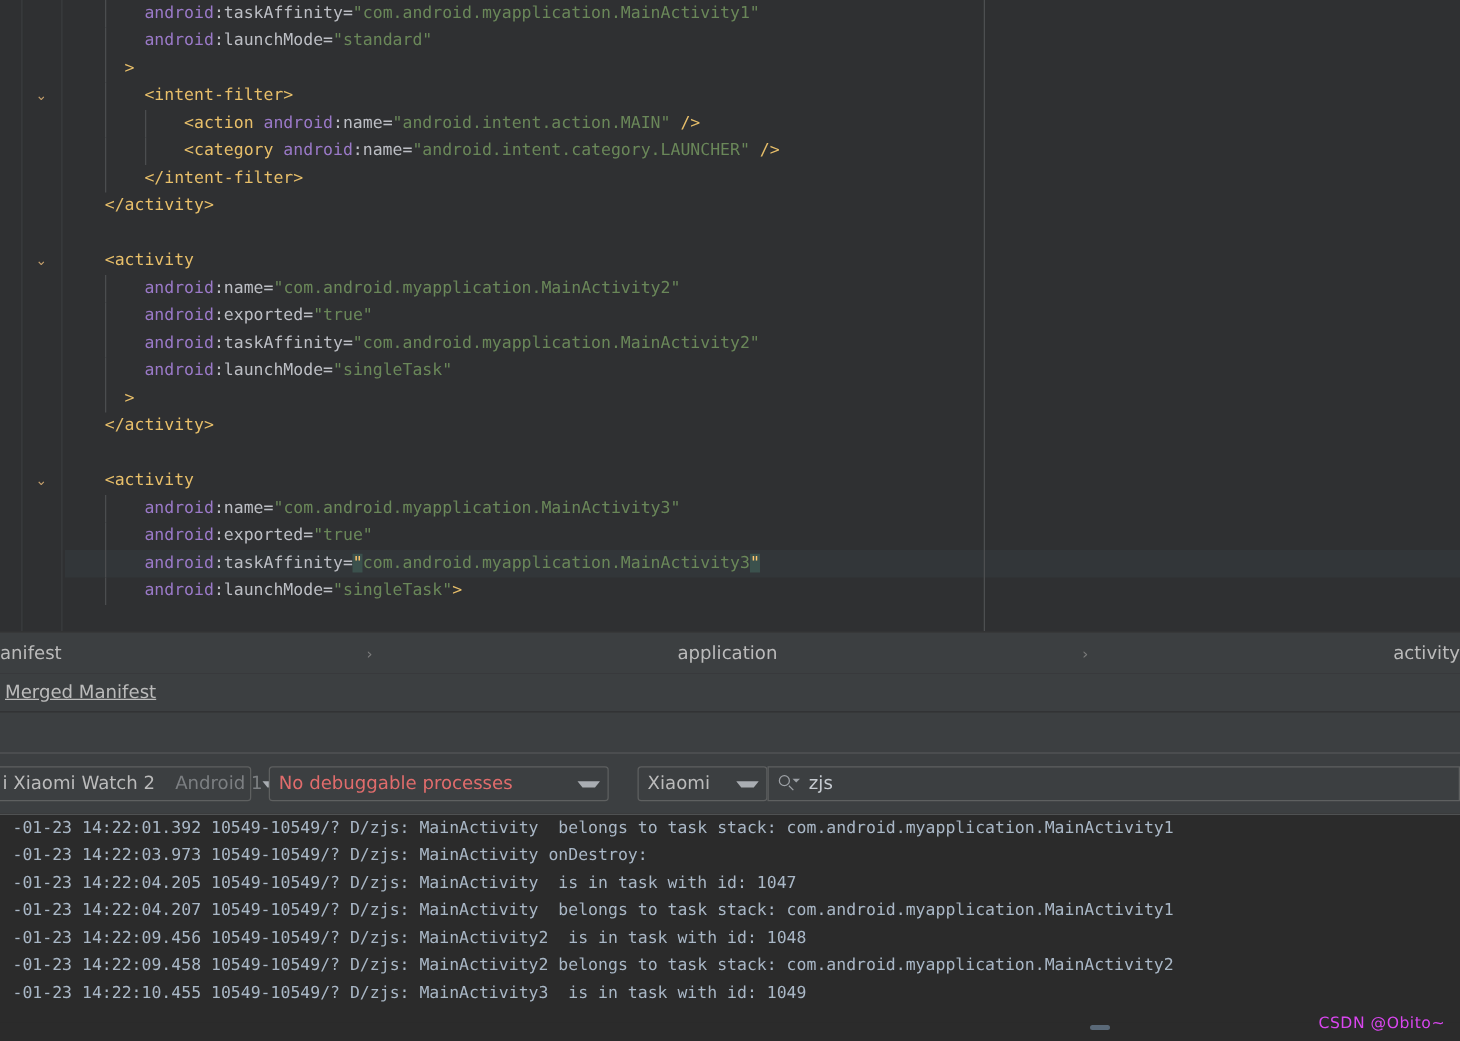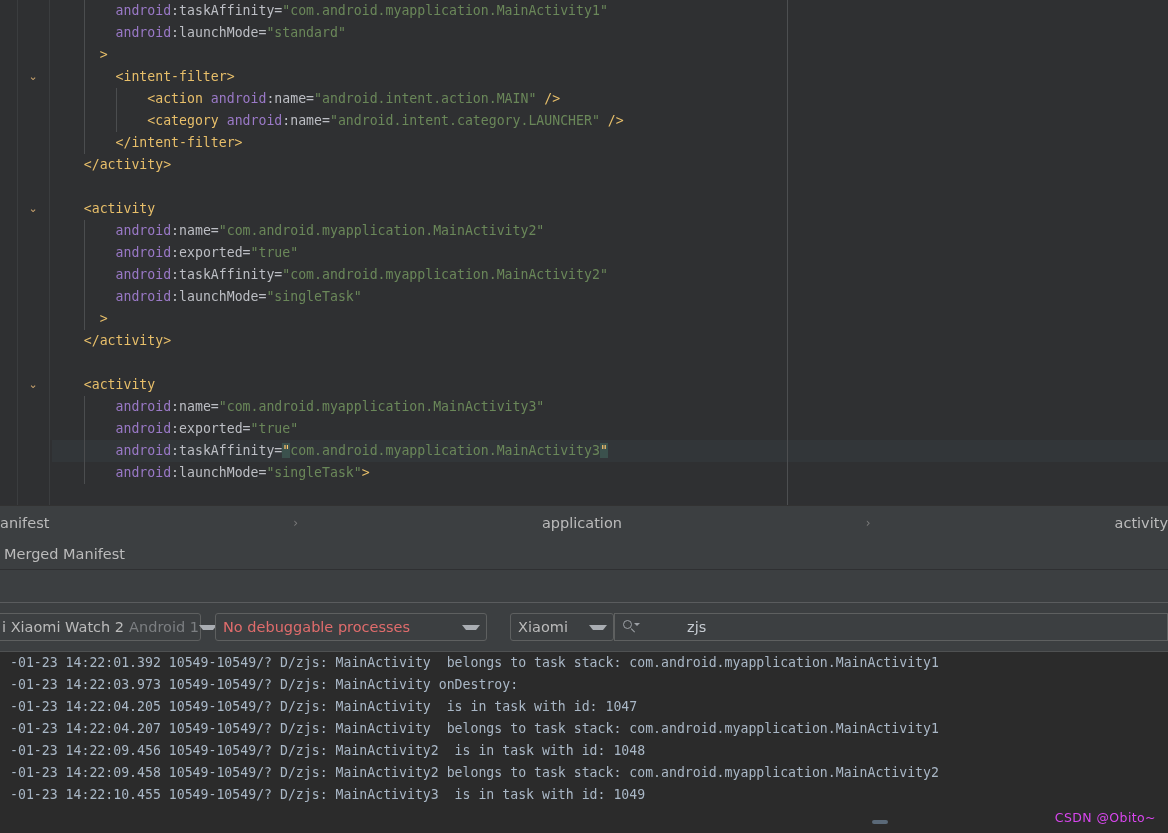--- a/index.html
+++ b/index.html
@@ -69,21 +69,21 @@
   .crumb-sep { color: #7a7a7a; padding: 0 8px; font-size: 12px; }
 
   
   .manifest-tabbar {
     position: absolute; left: 0; top: 539px; width: 1168px; height: 31px;
     background: #3c3f41;
     display: flex; align-items: center;
     font-size: 14.5px; color: #bbbbbb;
     border-bottom: 1px solid #2f3032;
   }
-  .manifest-tab { padding: 0 4px; }
+  .manifest-tab { padding: 0 4px; text-decoration: underline; }
 
   
   .gap-band {
     position: absolute; left: 0; top: 570px; width: 1168px; height: 33px;
     background: #3c3f41;
     border-bottom: 1px solid #5a5c5e;
   }
 
   
   .logcat-toolbar {
@@ -104,29 +104,29 @@
   }
   .combo .caret {
     margin-left: auto; padding-left: 10px;
     width: 0; height: 0;
     border-left: 4.5px solid transparent;
     border-right: 4.5px solid transparent;
     border-top: 5px solid #a9adb2;
     box-sizing: content-box;
   }
   .combo-device { margin-left: -10px; width: 207px; }
-  .combo-device .sub { color: #7c7f82; margin-left: 5px; }
+  .combo-device .sub { color: #7c7f82; margin-left: 16px; }
   .combo-proc { margin-left: 14px; width: 275px; color: #e06c6c; }
   .combo-proc .lbl { color: #e06c6c; }
   .combo-level { margin-left: 23px; width: 105px; }
   .search-box {
     width: 560px; height: 28px;
     border: 1px solid #5e6060; border-radius: 0;
     background: #3c3f41;
-    display: flex; align-items: center; padding: 0 8px; gap: 40px;
+    display: flex; align-items: center; padding: 0 8px;
   }
   .search-icon { width: 15px; height: 15px; position: relative; margin-right: 9px; flex: none; }
   .search-icon i {
     position: absolute; left: 0; top: 0;
     width: 9px; height: 9px; border: 1.4px solid #9da1a6; border-radius: 50%;
   }
   .search-icon u {
     position: absolute; left: 7.5px; top: 8px;
     width: 4.5px; height: 1.4px; background: #9da1a6;
     transform: rotate(45deg); transform-origin: left center;

